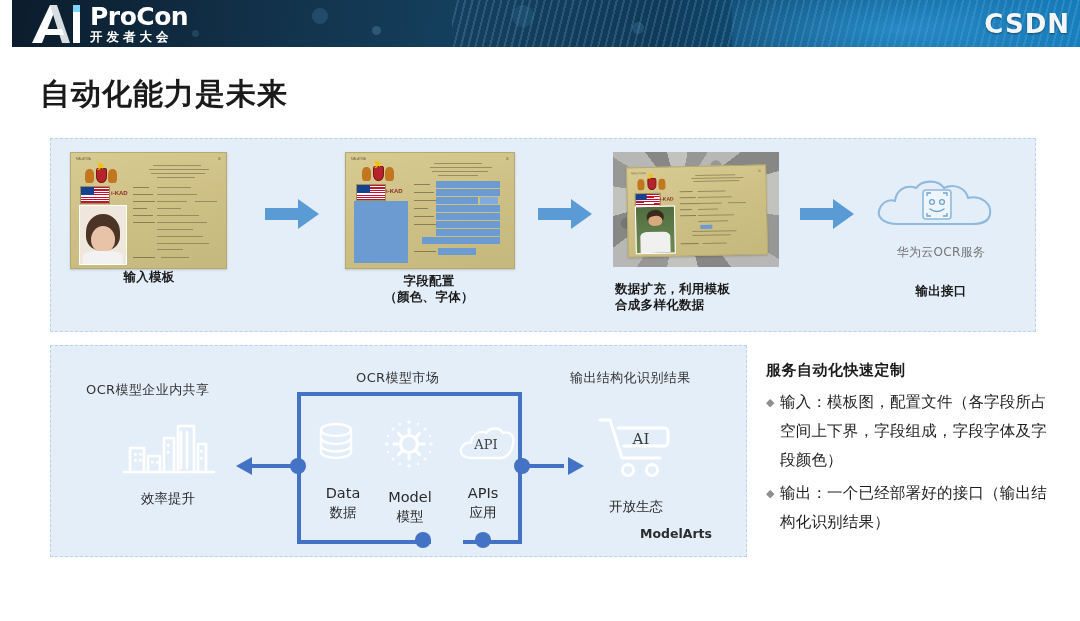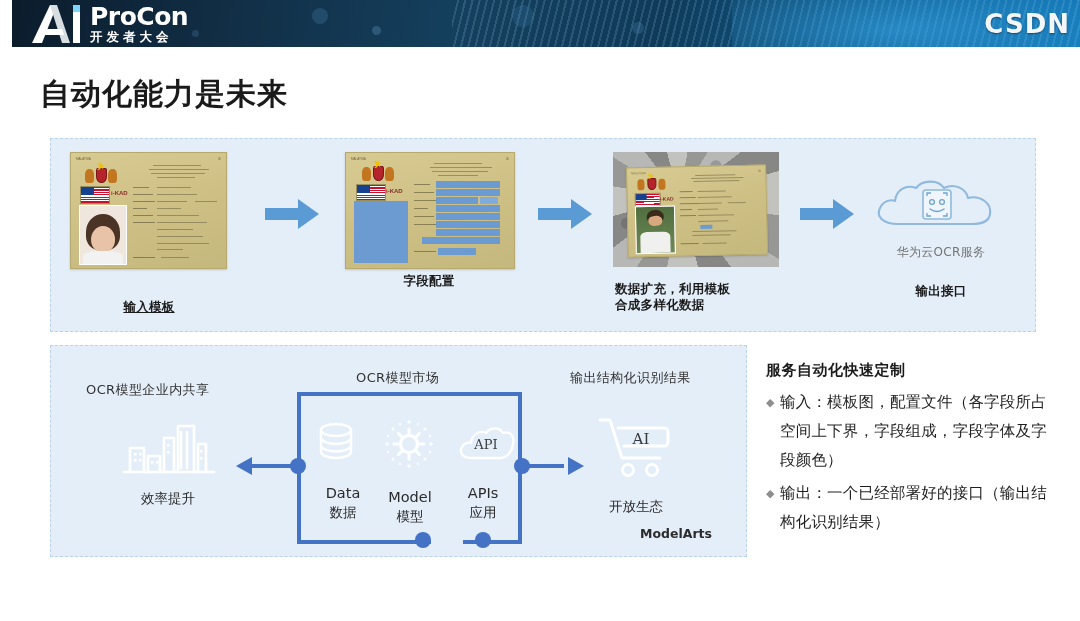--- a/index.html
+++ b/index.html
@@ -241,21 +241,21 @@
       <div class="ln" style="left:86px;top:62px;width:42px;"></div>
     <div class="ln ln-k" style="left:62px;top:69px;width:22px;"></div>
       <div class="ln" style="left:86px;top:69px;width:50px;"></div>
     <div class="ln" style="left:86px;top:76px;width:36px;"></div>
     <div class="ln" style="left:86px;top:83px;width:46px;"></div>
     <div class="ln" style="left:86px;top:90px;width:52px;"></div>
     <div class="ln" style="left:86px;top:96px;width:26px;"></div>
     <div class="ln ln-k" style="left:62px;top:104px;width:22px;"></div>
       <div class="ln" style="left:90px;top:104px;width:28px;"></div>
   </div>
-  <div class="step-caption" style="margin-top:30px;text-decoration:underline;">输入模板</div>
+  <div class="step-caption" style="margin-top:0;">输入模板</div>
 </div>
 
 <div class="arrow" style="left:265px;top:197px;">
   <svg width="56" height="34" viewBox="0 0 56 34">
       <polygon points="0,11 33,11 33,2 54,17 33,32 33,23 0,23" fill="#5b9bd5"></polygon>
     </svg>
 </div>
 
 <div class="step" style="left:345px;top:152px;width:168px;">
   <div class="idcard" style="width:168px;height:115px;">
@@ -290,20 +290,21 @@
     <div class="ln ln-k" style="left:68px;top:63px;width:20px;"></div>
       <div class="fieldbar" style="left:90px;top:60px;width:64px;height:7px;"></div>
     <div class="ln ln-k" style="left:68px;top:71px;width:22px;"></div>
       <div class="fieldbar" style="left:90px;top:68px;width:64px;height:7px;"></div>
     <div class="fieldbar" style="left:90px;top:76px;width:64px;height:7px;"></div>
     <div class="fieldbar" style="left:76px;top:84px;width:78px;height:7px;"></div>
     <div class="ln ln-k" style="left:68px;top:98px;width:22px;"></div>
       <div class="fieldbar" style="left:92px;top:95px;width:38px;height:7px;"></div>
   </div>
   <div class="step-caption" style="margin-top:4px;">字段配置</div>
+  <div class="step-caption">（颜色、字体）</div>
 </div>
 
 <div class="arrow" style="left:538px;top:197px;">
   <svg width="56" height="34" viewBox="0 0 56 34">
       <polygon points="0,11 33,11 33,2 54,17 33,32 33,23 0,23" fill="#5b9bd5"></polygon>
     </svg>
 </div>
 
 <div class="step" style="left:613px;top:152px;width:166px;">
   <div style="position:relative;width:166px;height:115px;overflow:hidden;">

